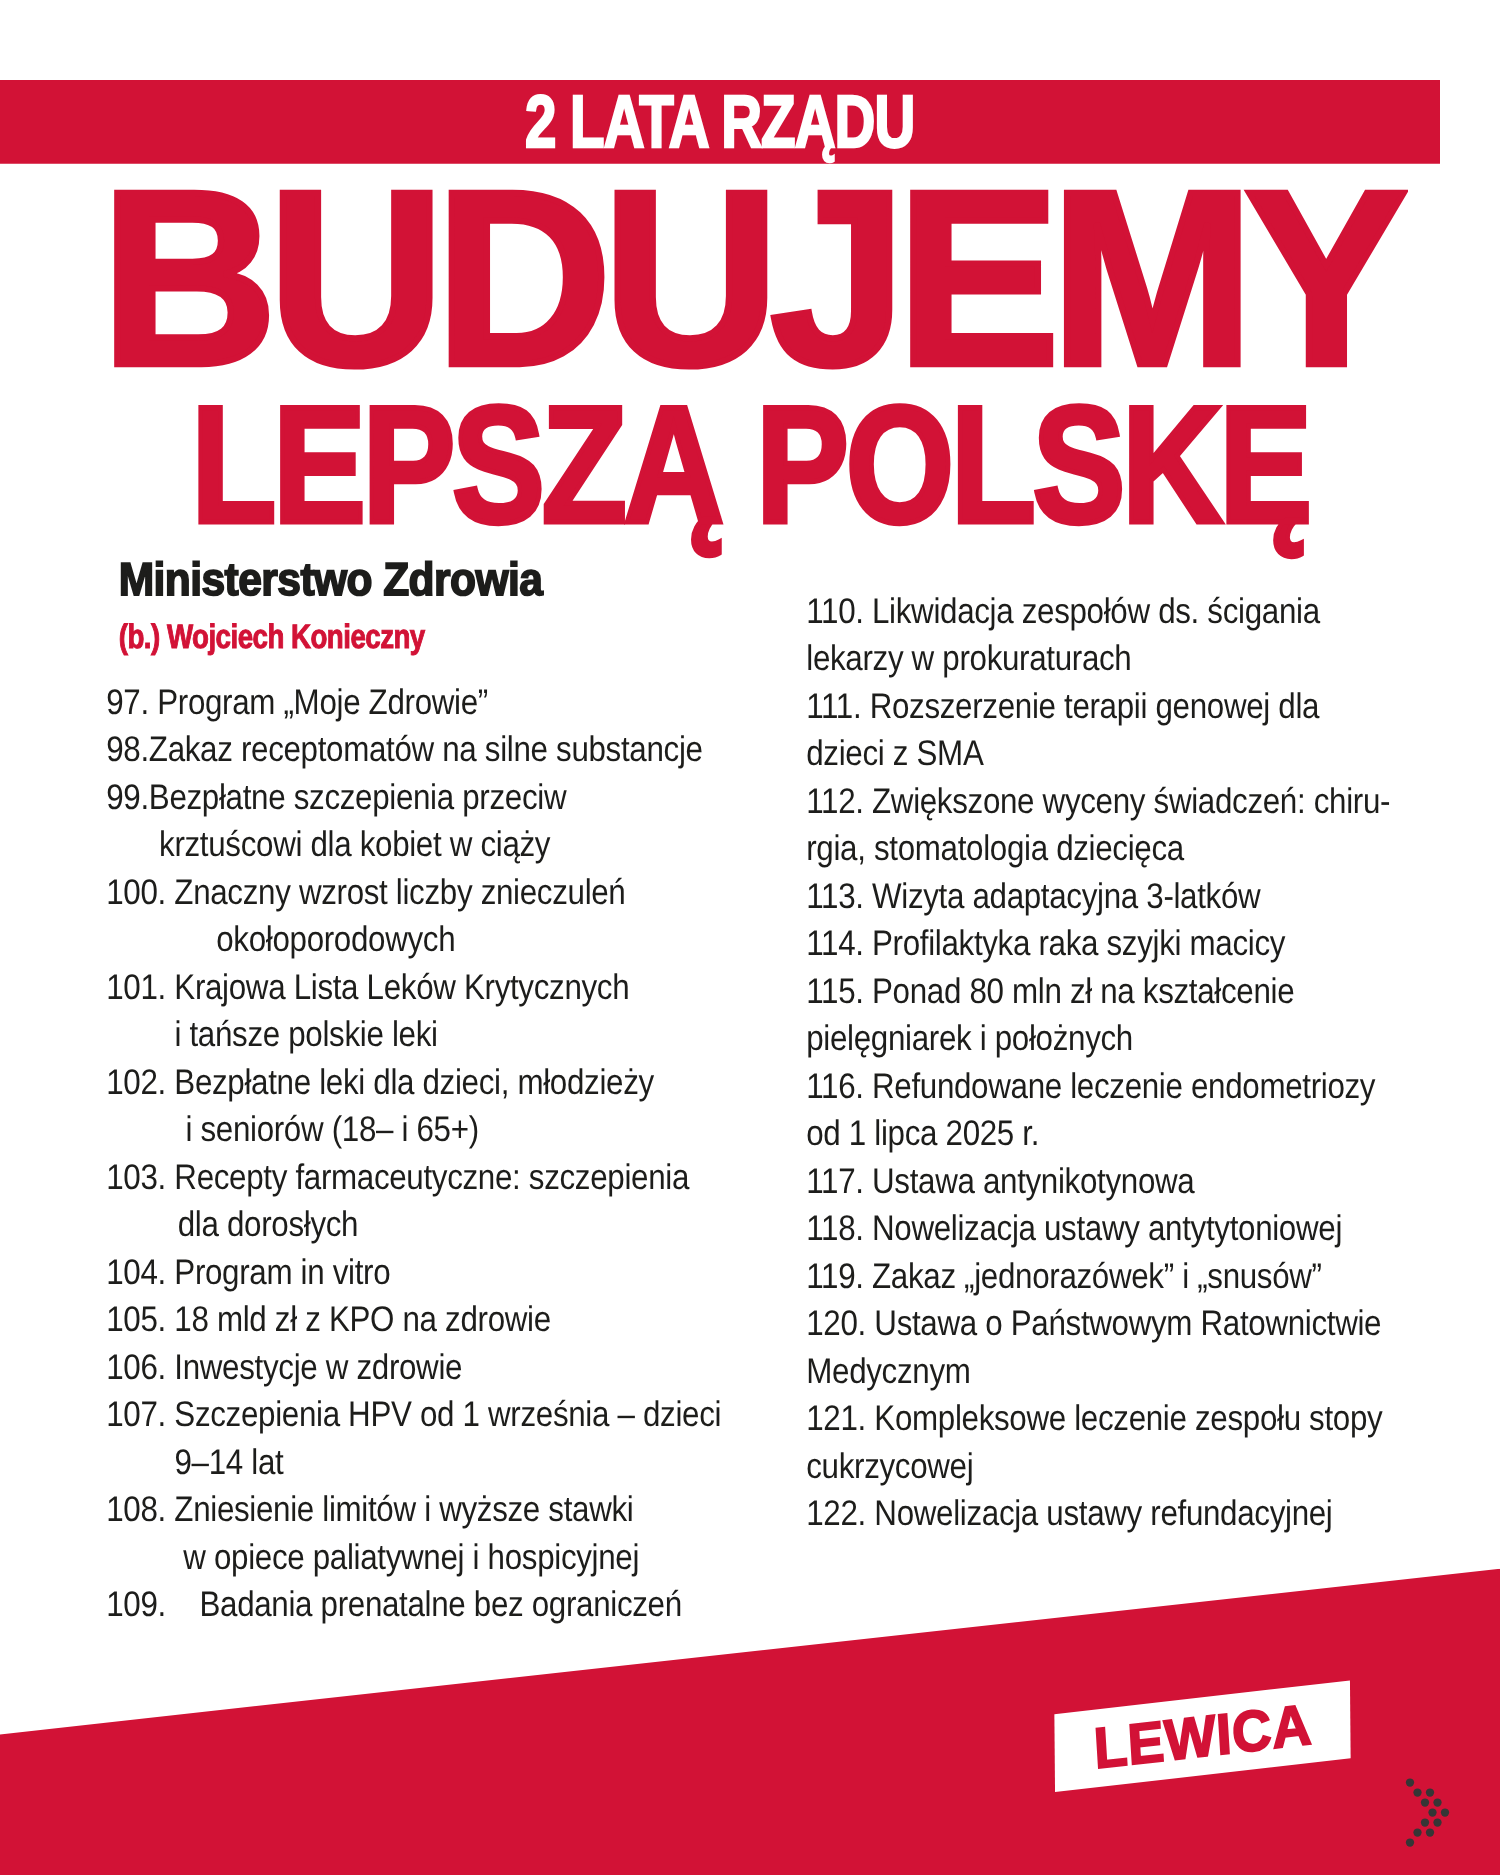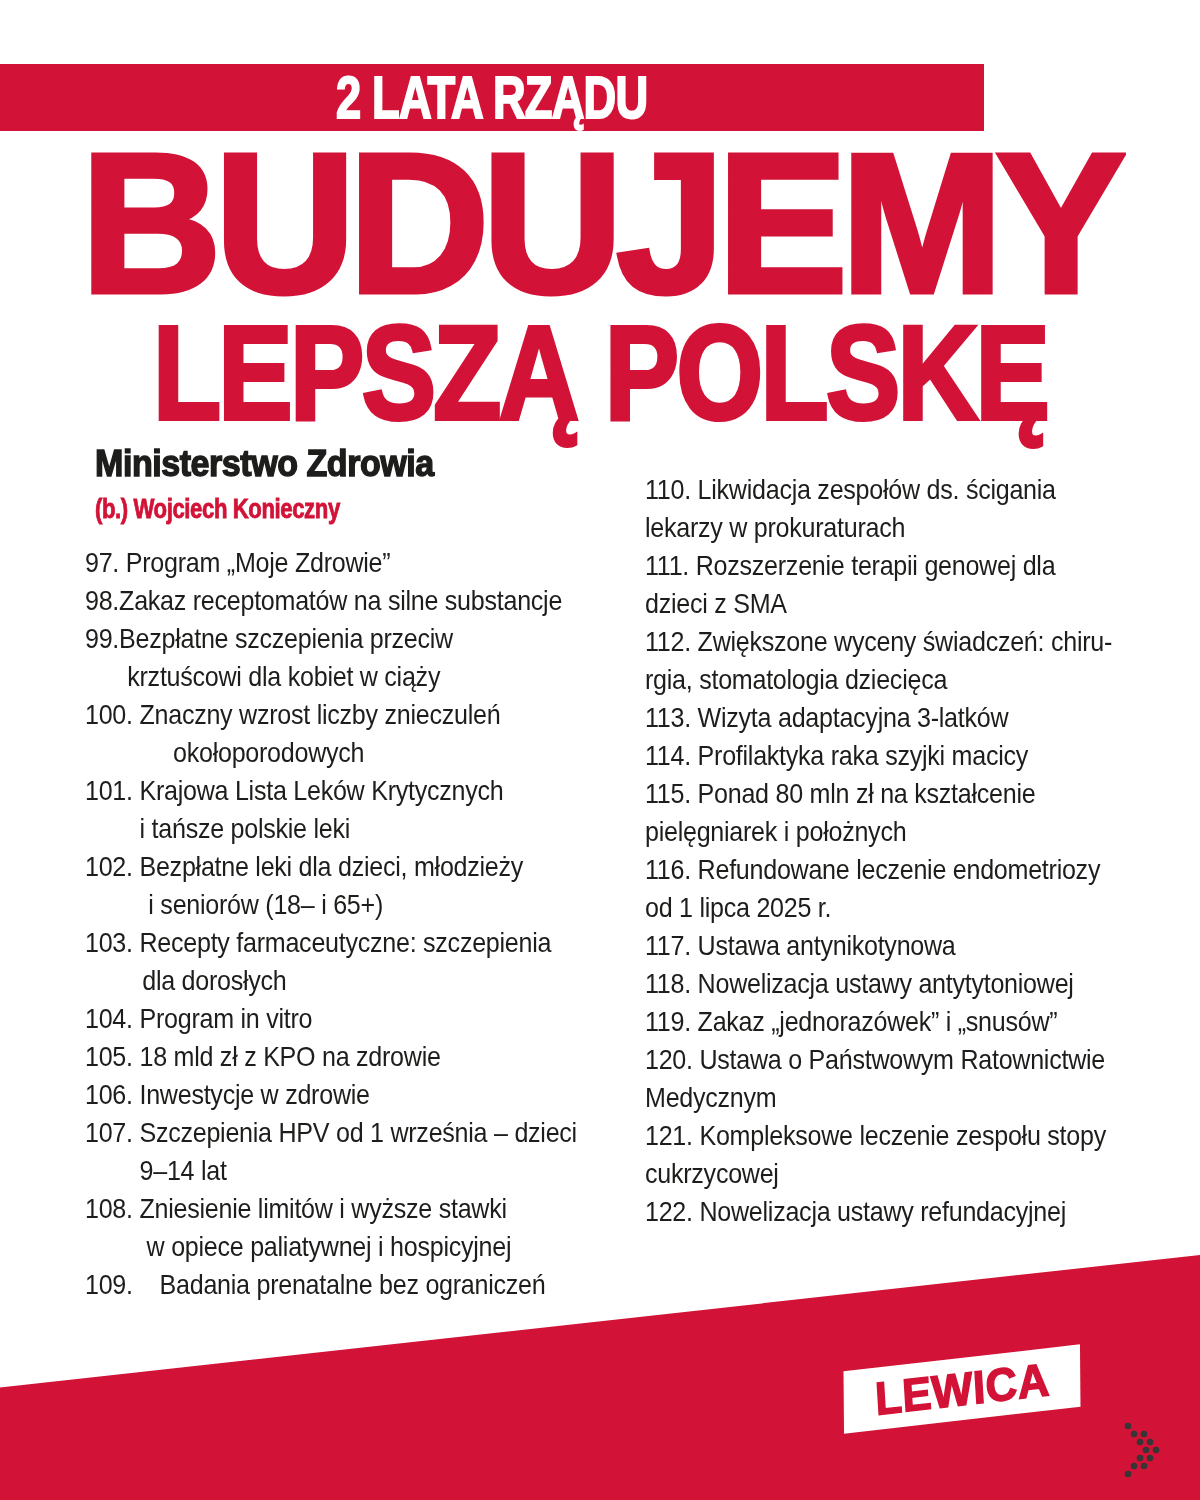--- a/index.html
+++ b/index.html
@@ -12,21 +12,21 @@
   body{
     width:1200px;height:1500px;position:relative;overflow:hidden;
     background:var(--white);
     font-family:"Liberation Sans","DejaVu Sans",sans-serif;
     color:var(--ink);
   }
   .poster{position:absolute;inset:0;}
 
   
   .banner{
-    position:absolute;left:0;top:64px;width:984px;height:67px;
+    position:absolute;left:0;top:64px;width:1152px;height:67px;
     background:var(--red);
     display:flex;align-items:center;justify-content:center;
   }
   .banner-label{
     color:var(--white);font-weight:bold;font-size:58px;line-height:1;
     letter-spacing:-1px;
     transform:scaleX(0.78) scaleY(1.02);
     -webkit-text-stroke:2px var(--white);
     white-space:pre;
   }

